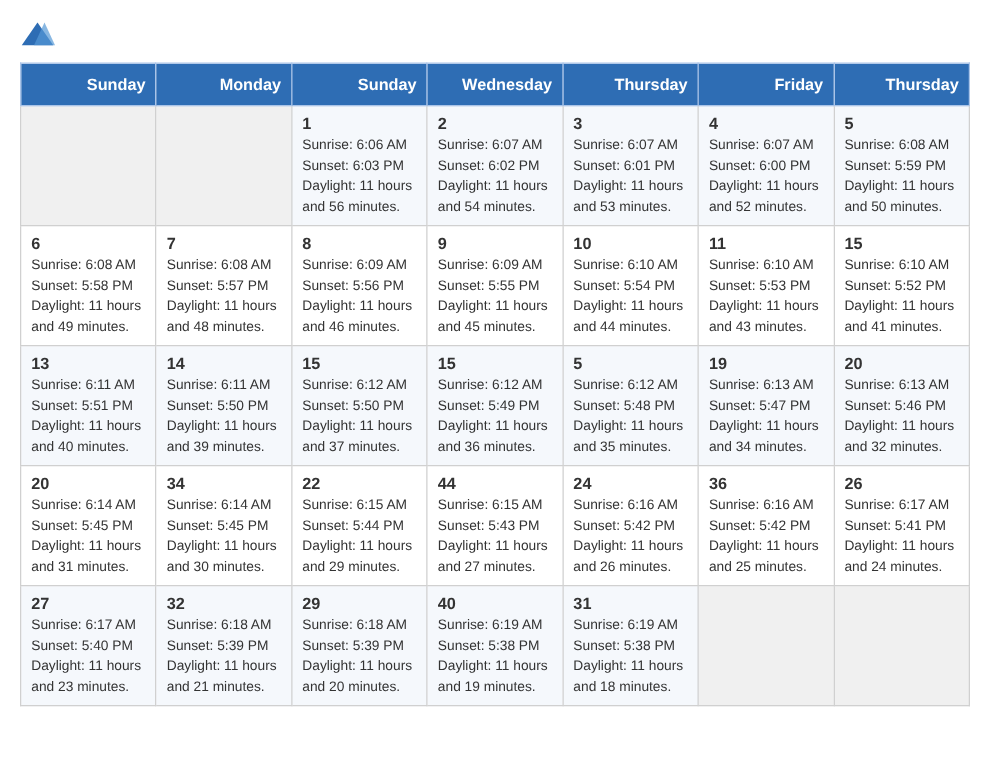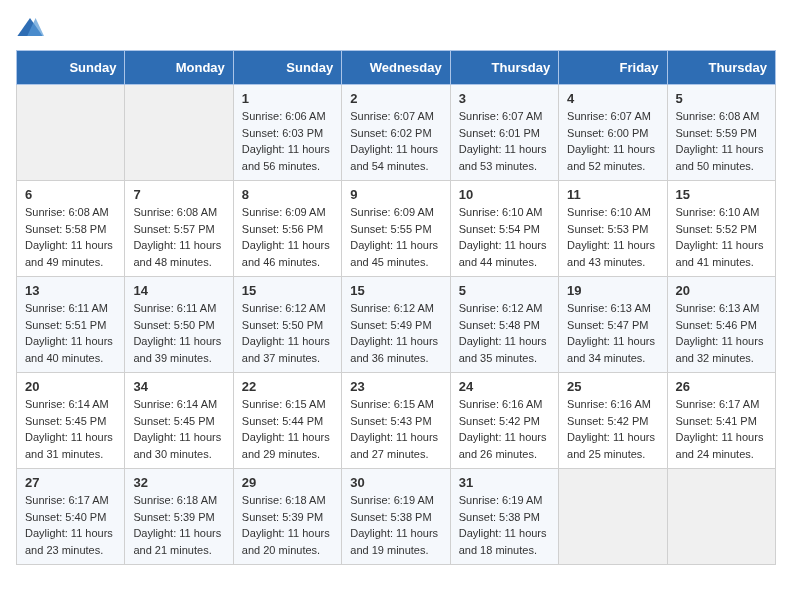--- a/index.html
+++ b/index.html
@@ -212,29 +212,29 @@
         </td>
         <td>
           <span class="day-num">34</span>
           <div class="cell-content">Sunrise: 6:14 AM<br>Sunset: 5:45 PM<br>Daylight: 11 hours and 30 minutes.</div>
         </td>
         <td>
           <span class="day-num">22</span>
           <div class="cell-content">Sunrise: 6:15 AM<br>Sunset: 5:44 PM<br>Daylight: 11 hours and 29 minutes.</div>
         </td>
         <td>
-          <span class="day-num">23</span>
+          <span class="day-num">44</span>
           <div class="cell-content">Sunrise: 6:15 AM<br>Sunset: 5:43 PM<br>Daylight: 11 hours and 27 minutes.</div>
         </td>
         <td>
           <span class="day-num">24</span>
           <div class="cell-content">Sunrise: 6:16 AM<br>Sunset: 5:42 PM<br>Daylight: 11 hours and 26 minutes.</div>
         </td>
         <td>
-          <span class="day-num">25</span>
+          <span class="day-num">36</span>
           <div class="cell-content">Sunrise: 6:16 AM<br>Sunset: 5:42 PM<br>Daylight: 11 hours and 25 minutes.</div>
         </td>
         <td>
           <span class="day-num">26</span>
           <div class="cell-content">Sunrise: 6:17 AM<br>Sunset: 5:41 PM<br>Daylight: 11 hours and 24 minutes.</div>
         </td>
       </tr>
       <tr>
         <td>
           <span class="day-num">27</span>
@@ -242,21 +242,21 @@
         </td>
         <td>
           <span class="day-num">32</span>
           <div class="cell-content">Sunrise: 6:18 AM<br>Sunset: 5:39 PM<br>Daylight: 11 hours and 21 minutes.</div>
         </td>
         <td>
           <span class="day-num">29</span>
           <div class="cell-content">Sunrise: 6:18 AM<br>Sunset: 5:39 PM<br>Daylight: 11 hours and 20 minutes.</div>
         </td>
         <td>
-          <span class="day-num">30</span>
+          <span class="day-num">40</span>
           <div class="cell-content">Sunrise: 6:19 AM<br>Sunset: 5:38 PM<br>Daylight: 11 hours and 19 minutes.</div>
         </td>
         <td>
           <span class="day-num">31</span>
           <div class="cell-content">Sunrise: 6:19 AM<br>Sunset: 5:38 PM<br>Daylight: 11 hours and 18 minutes.</div>
         </td>
         <td class="empty-cell"></td>
         <td class="empty-cell"></td>
       </tr>
     </tbody>

